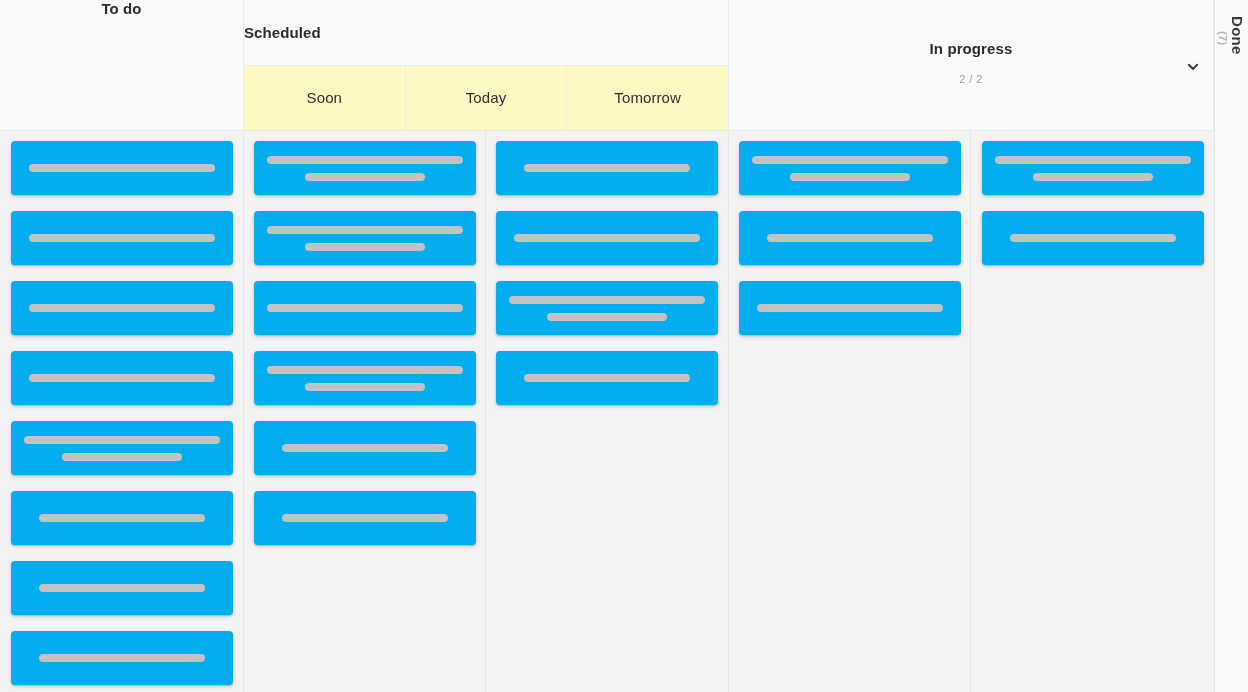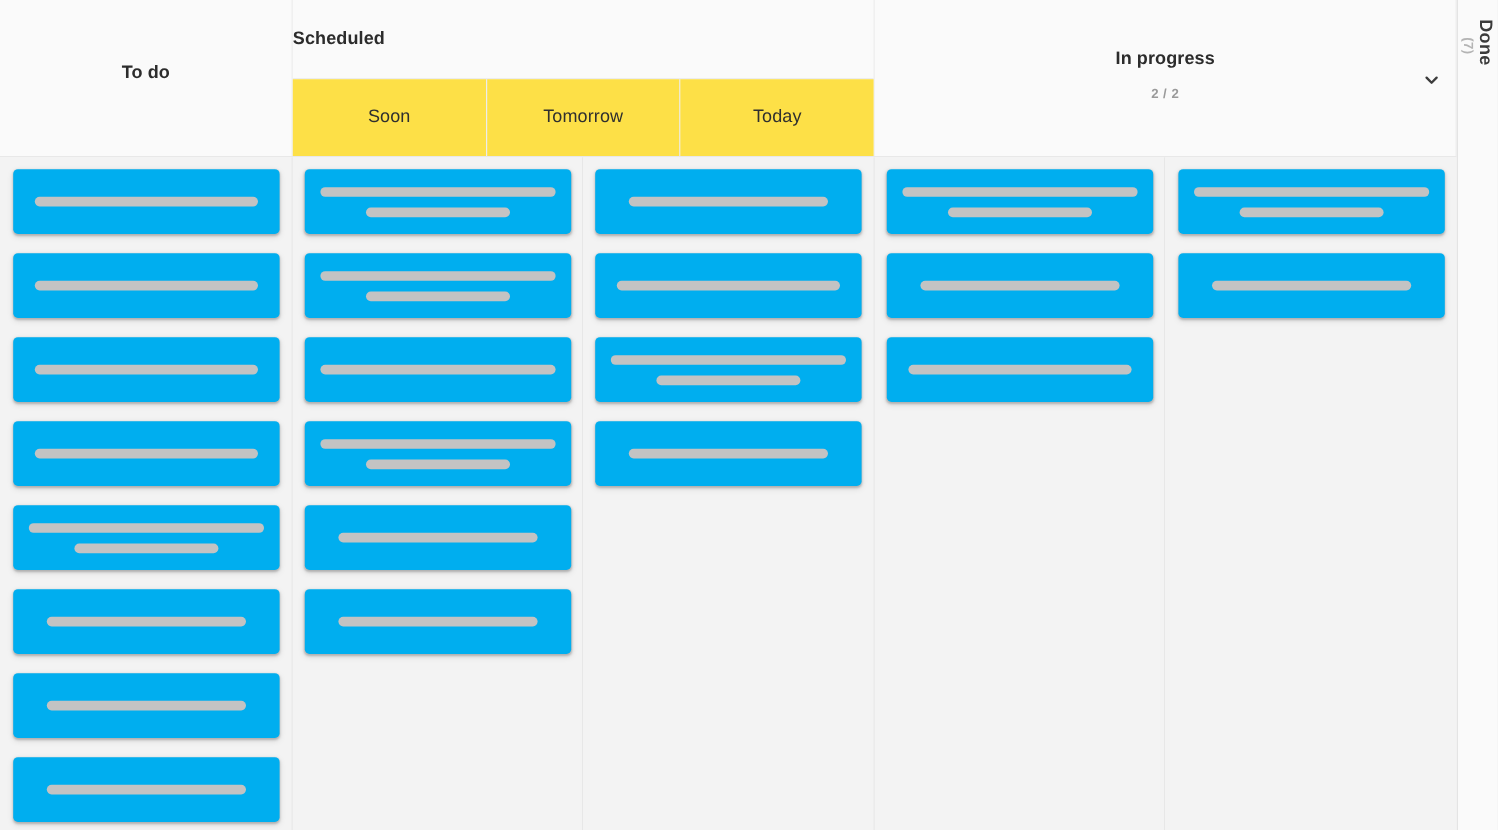--- a/index.html
+++ b/index.html
@@ -59,36 +59,36 @@
 
   
   .hcol-leaf {
     height: 131px;
     display: flex;
     flex-direction: column;
     align-items: center;
     justify-content: center;
     padding-bottom: 6px;
   }
-  .hcol-leaf.todo-align { justify-content: flex-start; padding-top: 52px; }
+  .hcol-leaf.todo-align { justify-content: flex-start; }
 
   .col-title {
     font-size: 15px;
     font-weight: bold;
     color: #2c2c2c;
     letter-spacing: .1px;
     line-height: 1.2;
     text-align: center;
     white-space: nowrap;
   }
 
   .col-count {
     margin-top: 15px;
     font-size: 11px;
-    font-weight: bold;
+    font-weight: normal;
     color: #9a9a9a;
     letter-spacing: .4px;
     text-align: left;
     white-space: nowrap;
   }
 
   
   .group-parent {
     height: 66px;
     display: flex;
@@ -103,21 +103,21 @@
     display: flex;
     flex-direction: row;
     align-items: stretch;
   }
   .group-child {
     flex: 1 1 0;
     display: flex;
     align-items: center;
     justify-content: center;
     border-right: 1px solid #ececec;
-    background: #fde047;
+    background: #fef9c3;
   }
   .group-child:last-child { border-right: none; }
   .group-child .col-title { font-weight: normal; font-size: 15px; color: #2f2f2f; }
 
   
   .collapse-btn {
     position: absolute;
     right: 6px;
     top: 52px;
     width: 30px;
@@ -240,24 +240,24 @@
 
       <div class="hcol w-sched">
         <div class="group-parent">
           <div class="col-title">Scheduled</div>
         </div>
         <div class="group-children">
           <div class="group-child">
             <div class="col-title">Soon</div>
           </div>
           <div class="group-child">
+            <div class="col-title">Today</div>
+          </div>
+          <div class="group-child">
             <div class="col-title">Tomorrow</div>
-          </div>
-          <div class="group-child">
-            <div class="col-title">Today</div>
           </div>
         </div>
       </div>
 
       <div class="hcol w-progress">
         <div class="hcol-leaf">
           <div class="col-title">In progress</div>
           <div class="col-count">2 / 2</div>
         </div>
       </div>

